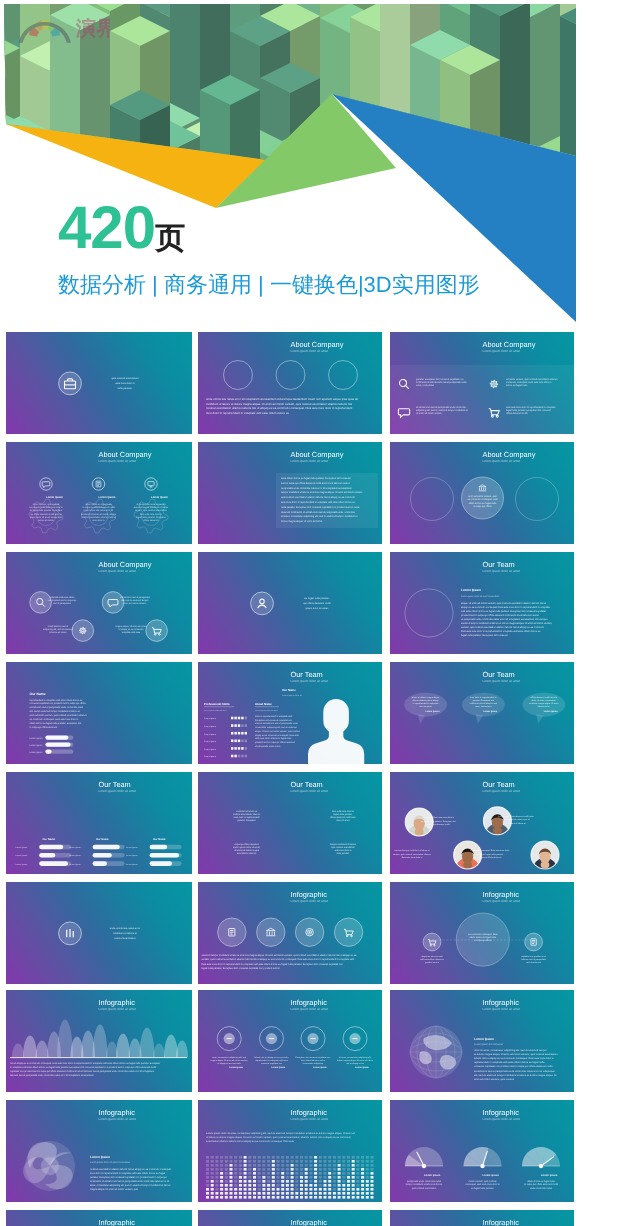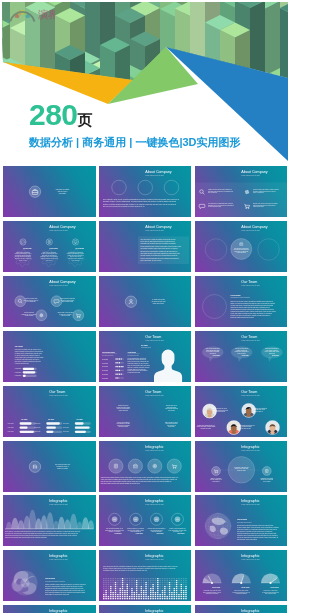--- a/index.html
+++ b/index.html
@@ -3,21 +3,21 @@
 <meta charset="utf-8">
 <style>
 html,body{margin:0;padding:0;background:#fff;}
 body{width:290px;height:613px;overflow:hidden;font-family:"Liberation Sans","DejaVu Sans",sans-serif;}
 #page{position:relative;width:290px;height:613px;background:#fff;overflow:hidden;}
 #hero{position:absolute;left:0;top:0;width:290px;height:166px;background:#fff;}
 #herosvg{position:absolute;left:2px;top:2px;}
 #logo{position:absolute;left:5px;top:5px;opacity:.45;}
 .bignum{position:absolute;left:29px;top:100px;font-size:30px;font-weight:bold;color:#2dc193;letter-spacing:-0.5px;line-height:1;}
 .unit{font-size:15px;font-weight:bold;color:#222;}
-.subtitle{position:absolute;left:29px;top:135px;font-size:11px;font-weight:bold;color:#1b9ad9;white-space:nowrap;}
+.subtitle{position:absolute;left:29px;top:135px;font-size:11px;font-weight:normal;color:#1b9ad9;white-space:nowrap;}
 #grid{position:absolute;left:0;top:0;width:290px;height:613px;}
 .slide{position:absolute;width:92.5px;height:51px;overflow:hidden;background:linear-gradient(57deg,#8338ac 0%,#5d52a2 25%,#2e6b9e 50%,#0c8ba2 78%,#0597a2 100%);}
 .slide svg{position:absolute;left:0;top:0;}
 </style>
 </head>
 <body>
 
 <div id="page">
   <div id="hero">
     <svg id="herosvg" width="286" height="161" viewBox="0 0 286 161">
@@ -652,21 +652,21 @@
   <g>
     <path d="M9.6 12.6 A7.6 7.6 0 0 1 11.5 8.0 L14.6 11.0 A3.6 3.6 0 0 0 13.6 13.3 Z" fill="#d32f3a"></path>
     <path d="M11.9 7.6 A7.6 7.6 0 0 1 15.5 5.3 L16.4 9.5 A3.6 3.6 0 0 0 14.9 10.6 Z" fill="#ef7a1f"></path>
     <path d="M16.1 5.2 A7.6 7.6 0 0 1 19.3 5.3 L18.6 9.5 A3.6 3.6 0 0 0 17.0 9.5 Z" fill="#f2b705"></path>
     <path d="M19.9 5.5 A7.6 7.6 0 0 1 22.9 7.7 L19.8 10.7 A3.6 3.6 0 0 0 18.8 9.6 Z" fill="#8cc63e"></path>
     <path d="M23.3 8.2 A7.6 7.6 0 0 1 25.1 12.6 L21.1 13.3 A3.6 3.6 0 0 0 20.2 11.1 Z" fill="#1b93b5"></path>
     <path d="M4.2 16.4 A13.5 13.5 0 0 1 30.5 16.4 L28.4 16.4 A11.4 11.4 0 0 0 6.3 16.4 Z" fill="#4b4b55"></path>
   </g>
   <text x="33" y="12.5" font-size="10" font-weight="bold" fill="#b03a6e">演界网</text>
 </svg>
-    <div class="bignum"><span>280</span><span class="unit">页</span></div>
+    <div class="bignum"><span>420</span><span class="unit">页</span></div>
     <div class="subtitle">数据分析 | 商务通用 | 一键换色|3D实用图形</div>
   </div>
   <div id="grid">
 <div class="slide" style="left:3.0px;top:166.0px">
         <svg width="92.5" height="51" viewBox="0 0 185 102">
           <circle cx="64" cy="51.4" r="11.4" fill="#fff" opacity="0.16"></circle>
           <circle cx="64" cy="51.4" r="11.4" fill="none" stroke="#fff" stroke-width="1.0" opacity="0.55"></circle>
           <g transform="translate(64,51.4) scale(1.25)" fill="none" stroke="#fff" stroke-width="0.9" opacity="0.98">
             <rect x="-4.4" y="-1.9" width="8.8" height="6.2" rx="0.7"></rect>
             <path d="M-2.0 -1.9 V-2.9 A0.7 0.7 0 0 1 -1.3 -3.6 H1.3 A0.7 0.7 0 0 1 2.0 -2.9 V-1.9"></path>

